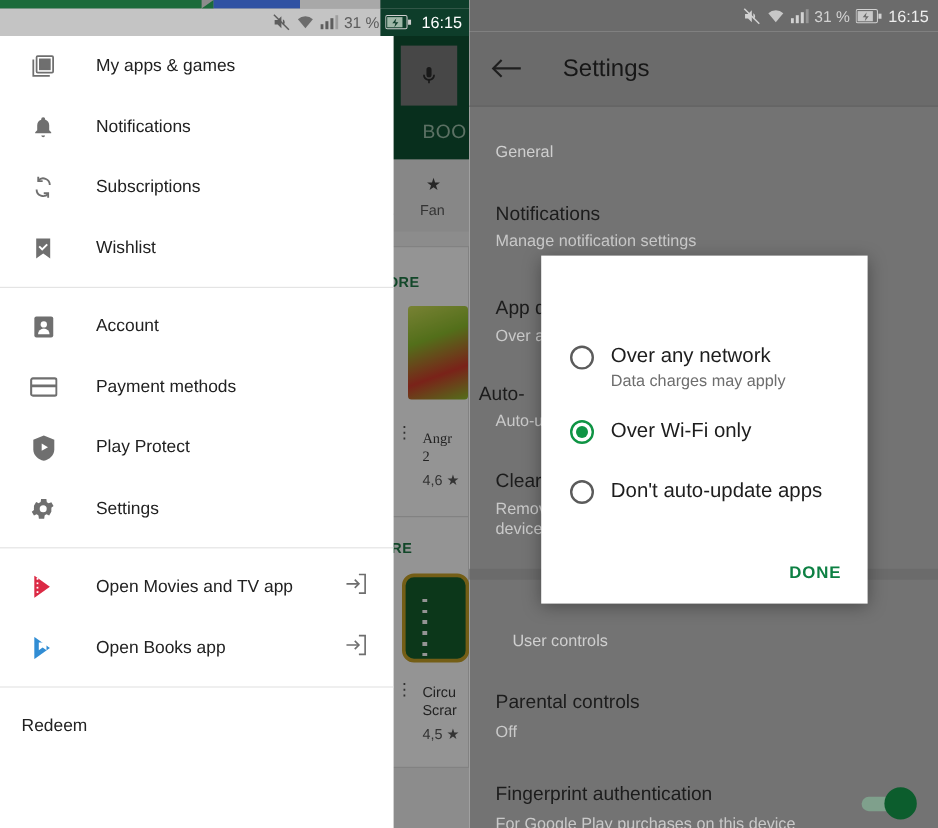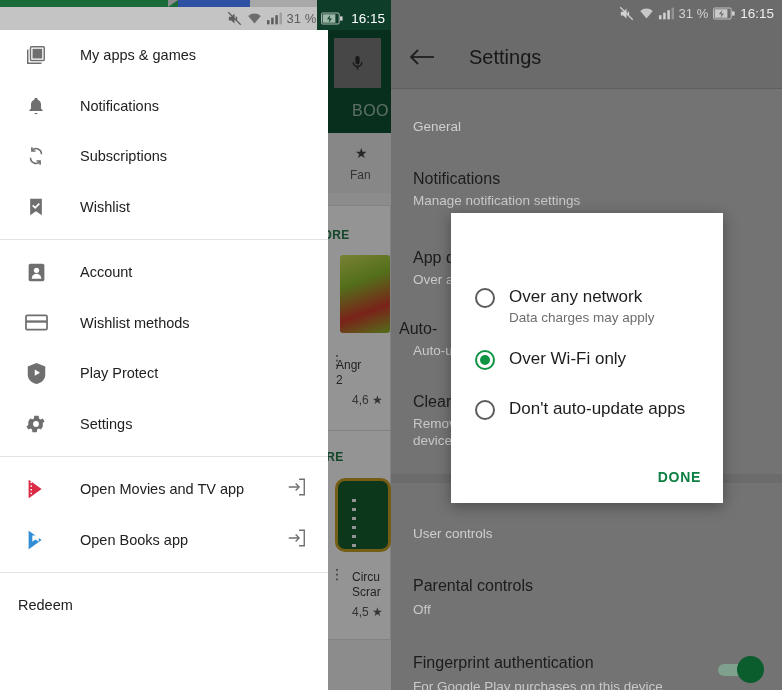--- a/index.html
+++ b/index.html
@@ -232,21 +232,21 @@
       <div class="store-tabs"></div>
       <div class="store-star">★</div>
       <div class="store-tab-a">o...</div>
       <div class="store-tab-b">Fan</div>
 
       <div class="store-card" style="left:300px; top:205px; width:91px; height:240px;"></div>
       <div class="store-more" style="left:312px; top:228px;">MORE</div>
       <div class="thumb-blue" style="left:306px; top:255px; width:18px; height:78px;"></div>
       <div class="thumb-green" style="left:340px; top:255px; width:50px; height:78px;"></div>
       <div class="store-kebab" style="left:330px; top:358px;">⋮</div>
-      <div class="store-txt" style="left:336px; top:358px;"><span>Angr</span><br><span>2</span></div>
+      <div class="store-txt" style="left:352px; top:358px;font-family:Liberation Serif, serif;"><span>Angr</span><br><span>2</span></div>
       <div class="store-rate" style="left:352px; top:393px;">4,6 ★</div>
 
       <div class="store-card" style="left:300px; top:430px; width:91px; height:210px;"></div>
       <div class="store-more" style="left:306px; top:450px;">MORE</div>
       <div class="thumb-circuit" style="left:335px; top:478px; width:56px; height:74px;"></div>
       <div class="store-card-band" style="left:300px; top:478px; width:22px; height:74px; background:#d8d8d8;"></div>
       <div class="store-kebab" style="left:330px; top:572px;">⋮</div>
       <div class="store-txt" style="left:352px; top:570px;"><span>Circu</span><br><span>Scrar</span></div>
       <div class="store-rate" style="left:352px; top:605px;">4,5 ★</div>
     </div>
@@ -353,21 +353,21 @@
         <span class="drawer-label">Account</span>
       </div>
 
       <div class="drawer-row">
         <span class="drawer-ico">
           <svg width="23" height="19" viewBox="0 0 24 18" fill="none" stroke="#6f6f6f" stroke-width="1.8">
               <rect x="1" y="1.5" width="22" height="15" rx="1.5"></rect>
               <path d="M1 8h22" stroke-width="2.4"></path>
             </svg>
         </span>
-        <span class="drawer-label">Wishlist methods</span>
+        <span class="drawer-label">Payment methods</span>
       </div>
 
       <div class="drawer-row">
         <span class="drawer-ico">
           <svg width="21" height="23" viewBox="0 0 24 26">
               <path d="M12 1l10 4v9c0 6-4.5 9.6-10 11C6.5 23.6 2 20 2 14V5z" fill="#6f6f6f"></path>
               <path d="M10 8.5l6 3.5-6 3.5z" fill="#fff"></path>
             </svg>
         </span>
         <span class="drawer-label">Play Protect</span>
@@ -490,21 +490,21 @@
 
       <div class="itm-title" style="left:8px; top:231px;">Auto-</div>
       <div class="itm-sub" style="left:22px; top:253px;">Auto-u</div>
 
       <div class="itm-title" style="left:22px; top:304px;">Clear</div>
       <div class="itm-sub" style="left:22px; top:326px; white-space:pre-line;">Remov
 device</div>
 
       <div class="sec-sep" style="top:385px;"></div>
 
-      <div class="sec-head" style="left:22px; top:437px;">User controls</div>
+      <div class="sec-head" style="left:36px; top:437px;">User controls</div>
 
       <div class="itm-title" style="left:22px; top:488px;">Parental controls</div>
       <div class="itm-sub" style="left:22px; top:512px;">Off</div>
 
       <div class="itm-title" style="left:22px; top:565px;">Fingerprint authentication</div>
       <div class="itm-sub" style="left:22px; top:589px;">For Google Play purchases on this device</div>
       <div class="toggle-on" style="top:572px;">
         <div class="toggle-track"></div>
         <div class="toggle-knob"></div>
       </div>

